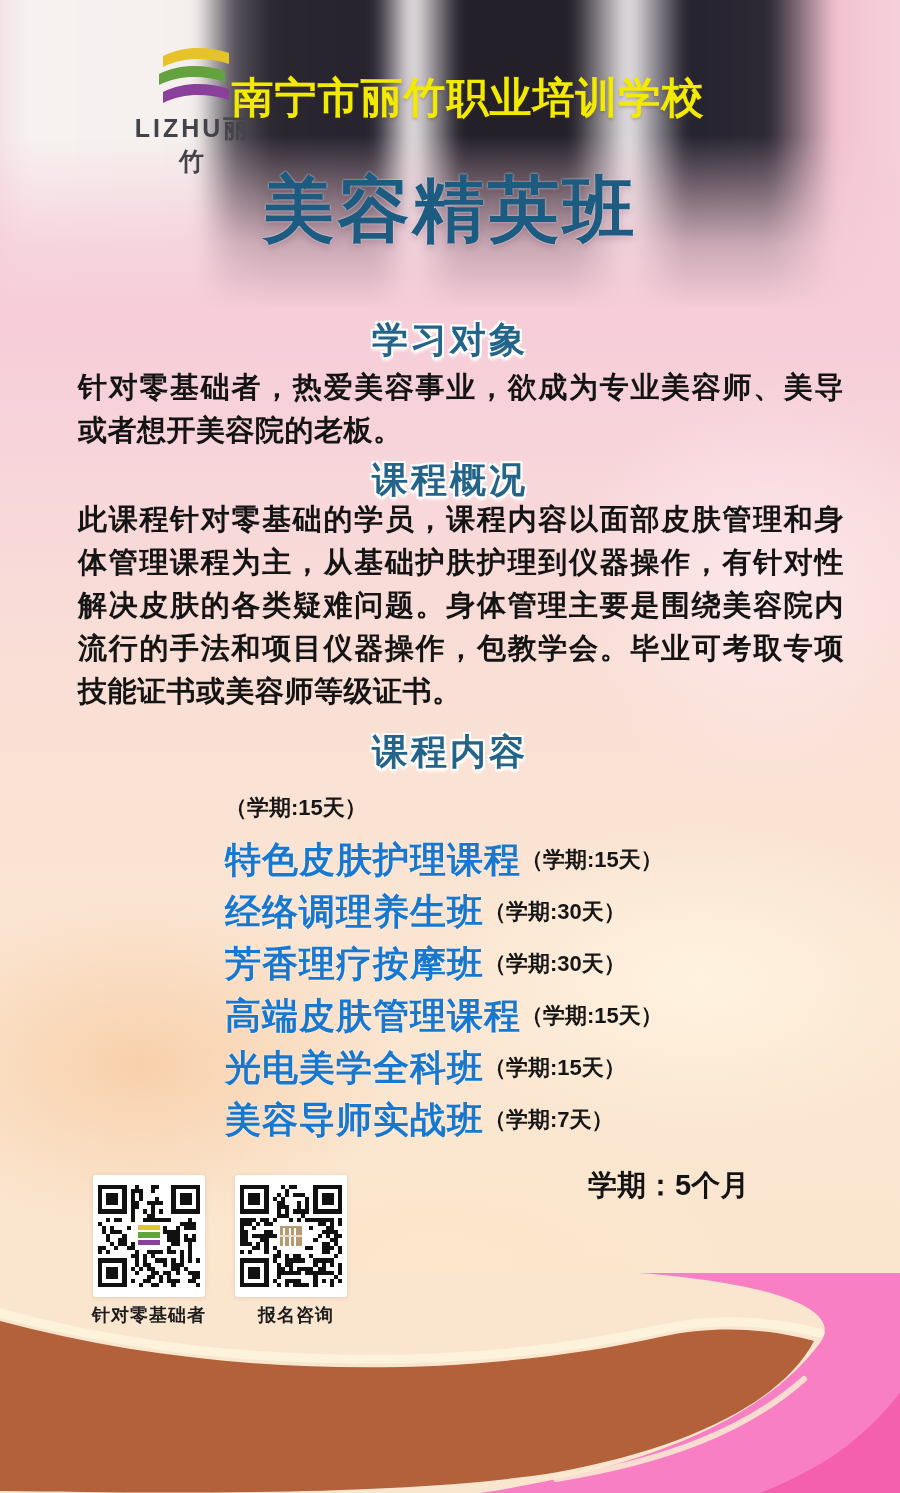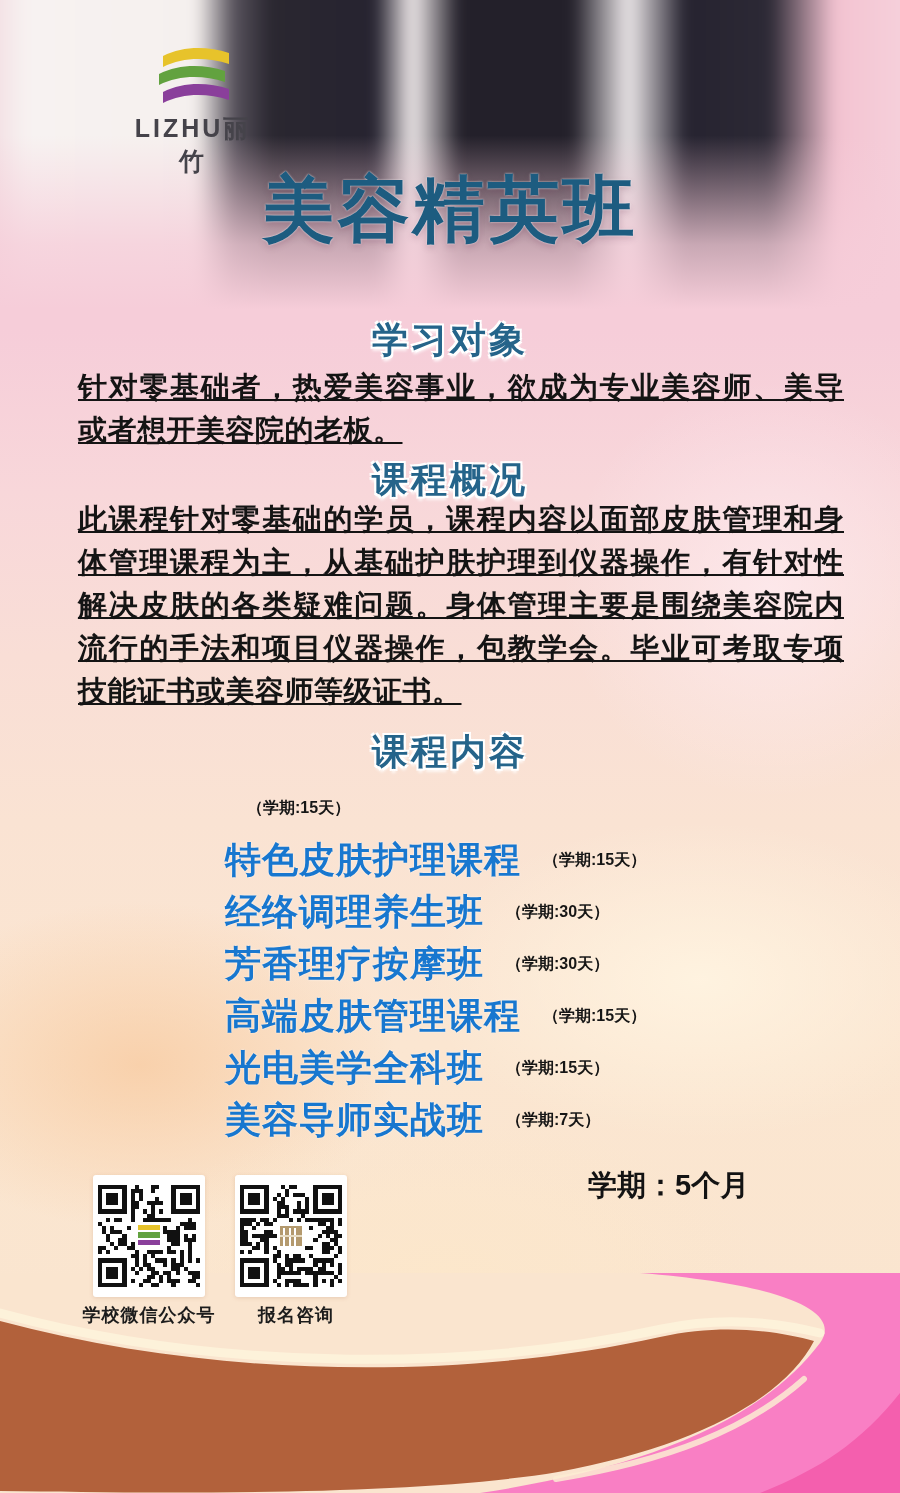--- a/index.html
+++ b/index.html
@@ -34,28 +34,28 @@
   .main-title{position:absolute;left:0;top:162px;width:900px;text-align:center;
     font-size:72px;font-weight:900;color:var(--title-teal);letter-spacing:3px;
     text-shadow:0 0 2px rgba(255,255,255,.85),0 3px 6px rgba(120,60,90,.25);white-space:nowrap;}
   
   .heading{position:absolute;left:0;width:900px;text-align:center;font-size:36px;
     font-weight:900;color:var(--heading-teal);letter-spacing:3px;
     text-shadow:-2px -2px 0 #fff,2px -2px 0 #fff,-2px 2px 0 #fff,2px 2px 0 #fff,0 4px 3px rgba(255,255,255,.9);font-family:Liberation Serif, serif;}
   .heading.audience{top:316px;} .heading.overview{top:456px;} .heading.courses{top:728px;}
   
   .para{position:absolute;left:78px;width:766px;font-size:29px;line-height:43px;
-    color:var(--body-ink);font-weight:600;text-align:justify;letter-spacing:.5px;text-decoration:underline;}
+    color:var(--body-ink);font-weight:600;text-align:justify;letter-spacing:.5px;}
   .para.p1{top:366px;} .para.p2{top:498px;}
   
   .course-list{position:absolute;left:225px;top:782px;width:600px;}
   .course-row{display:flex;align-items:center;height:52px;}
   .course-name{font-size:36px;font-weight:900;color:var(--course-blue);letter-spacing:1px;
     text-shadow:0 0 2px rgba(255,255,255,.9);white-space:nowrap;}
-  .course-duration{font-size:16px;font-weight:bold;color:#161616;margin-left:22px;white-space:nowrap;}
+  .course-duration{font-size:22px;font-weight:bold;color:#161616;white-space:nowrap;}
   .total-duration{position:absolute;left:588px;top:1166px;font-size:29px;font-weight:900;color:#131313;text-align:right;}
   
   .qr-tile{position:absolute;top:1175px;width:112px;height:122px;background:#fff;
     border-radius:3px;box-shadow:0 1px 4px rgba(150,90,60,.18);padding:5px;}
   .qr-tile.qr-left{left:93px;} .qr-tile.qr-right{left:235px;}
   .qr-tile svg{width:102px;height:112px;display:block;}
   .qr-label{position:absolute;top:1303px;width:160px;text-align:center;font-size:18px;
     font-weight:bold;color:#1c1c1c;letter-spacing:1px;}
   .qr-label.l1{left:69px;} .qr-label.l2{left:216px;}
   
@@ -97,20 +97,21 @@
 
   <div class="logo">
     <svg width="96" height="66" viewBox="0 0 96 66">
       <path d="M18,14 C38,4 62,4 84,11 L84,22 C62,15 38,15 18,25 Z" fill="#e7c32b"></path>
       <path d="M14,32 C34,22 58,22 80,29 L80,40 C58,33 34,33 14,43 Z" fill="#62a23f"></path>
       <path d="M18,50 C38,40 62,40 84,47 L84,58 C62,51 38,51 18,61 Z" fill="#8a3f9b"></path>
     </svg>
     <div class="brand">LIZHU丽竹</div>
   </div>
 
+  <div class="school-name">南宁市丽竹职业培训学校</div>
 
   <div class="main-title">美容精英班</div>
 
   <div class="heading audience">学习对象</div>
   <div class="para p1">针对零基础者，热爱美容事业，欲成为专业美容师、美导或者想开美容院的老板。</div>
 
   <div class="heading overview">课程概况</div>
   <div class="para p2">此课程针对零基础的学员，课程内容以面部皮肤管理和身体管理课程为主，从基础护肤护理到仪器操作，有针对性解决皮肤的各类疑难问题。身体管理主要是围绕美容院内流行的手法和项目仪器操作，包教学会。毕业可考取专项技能证书或美容师等级证书。</div>
 
   <div class="heading courses">课程内容</div>
@@ -520,16 +521,16 @@
         <rect x="1" y="19" width="5" height="5" fill="#fff"></rect>
         <rect x="2" y="20" width="3" height="3" fill="#111"></rect>
         <rect x="9" y="9" width="7" height="7" fill="#fff"></rect>
         <rect x="9.8" y="10" width="5.4" height="5" fill="#b49a6e"></rect>
         <rect x="10.6" y="10.6" width="0.5" height="4.4" fill="#fff"></rect>
         <rect x="11.9" y="10.6" width="0.5" height="4.4" fill="#fff"></rect>
         <rect x="13.2" y="10.6" width="0.5" height="4.4" fill="#fff"></rect>
         <rect x="9.8" y="12.3" width="5.4" height="0.4" fill="#e8ddc4"></rect>
       </svg>
   </div>
-  <div class="qr-label l1">学校微信公众号</div>
+  <div class="qr-label l1">针对零基础者</div>
   <div class="qr-label l2">报名咨询</div>
 
 </div>
 
 </body></html>

